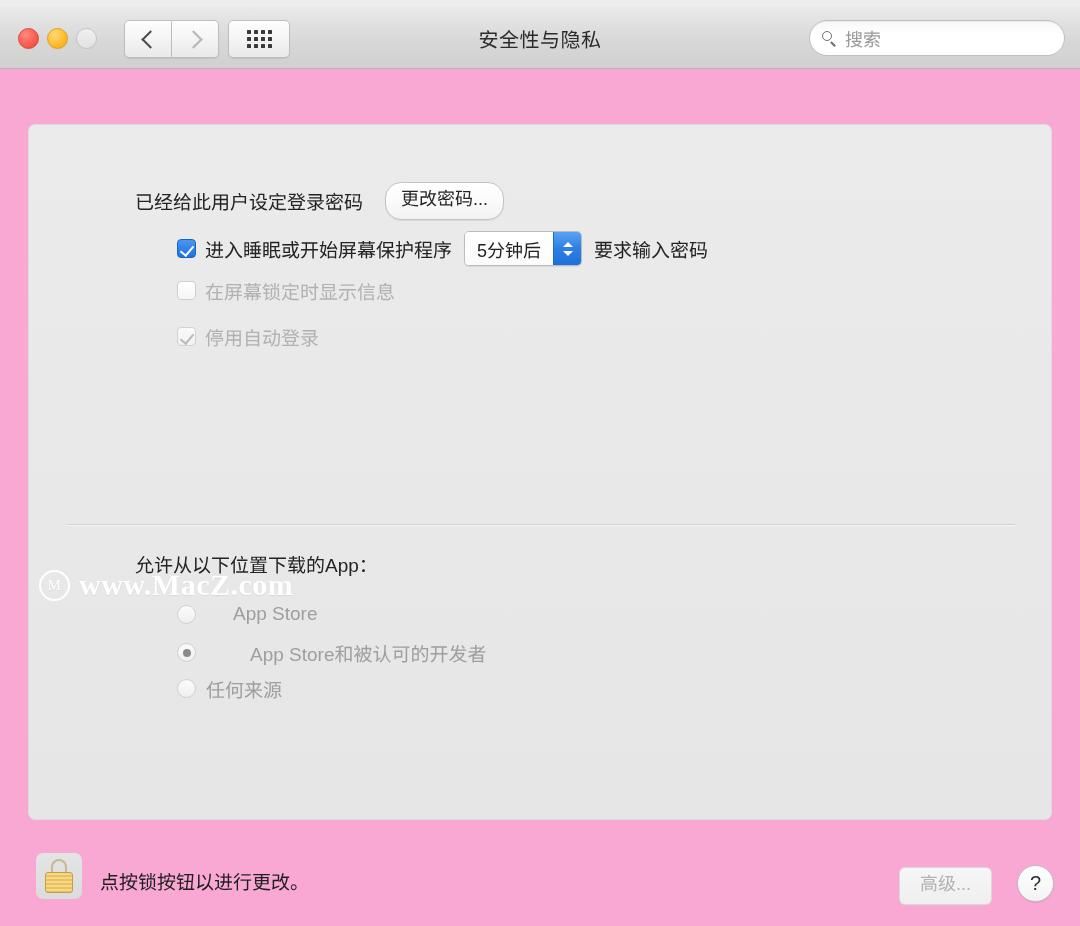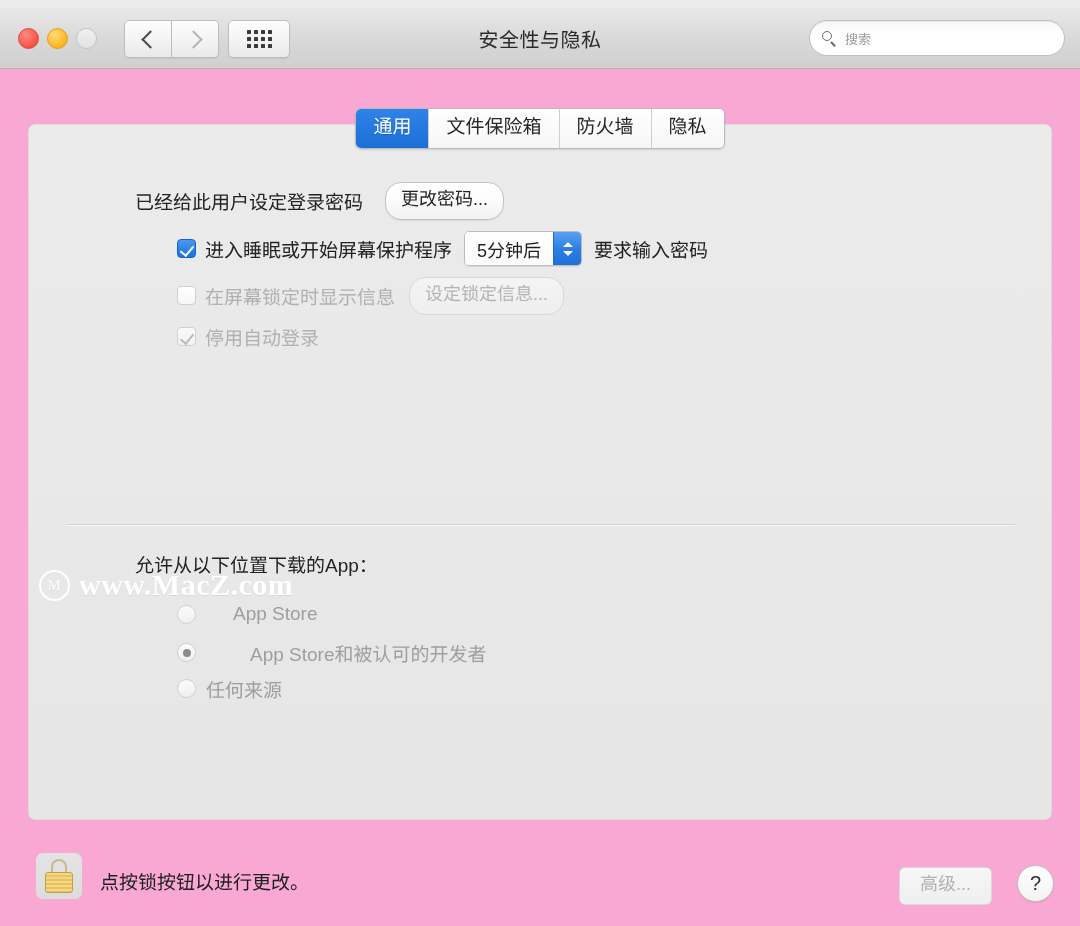--- a/index.html
+++ b/index.html
@@ -151,21 +151,21 @@
   .magnifier::after {
     content: "";
     position: absolute;
     left: 9px; top: 10px;
     width: 5.5px; height: 1.8px;
     background: #6d6d6d;
     transform: rotate(45deg);
     transform-origin: left center;
   }
   .search-placeholder {
-    font-size: 13px;
+    font-size: 18px;
     color: #9a9a9a;
   }
 
   
   .tabbar {
     position: absolute;
     left: 0; top: 101px;
     width: 1080px;
     display: flex;
     justify-content: center;
@@ -480,28 +480,20 @@
     </div>
 
     <div class="win-title">安全性与隐私</div>
 
     <div class="search-field">
       <span class="magnifier"></span>
       <span class="search-placeholder">搜索</span>
     </div>
   </div>
 
-  <div class="tabbar">
-    <div class="tabs">
-      <div class="tab active">通用</div>
-      <div class="tab">文件保险箱</div>
-      <div class="tab">防火墙</div>
-      <div class="tab">隐私</div>
-    </div>
-  </div>
 
   <div class="panel">
 
     <div class="row" style="left:106px; top:57px;">
       <span class="label-txt">已经给此用户设定登录密码</span>
       <span class="push-btn" style="margin-left:22px;">更改密码...</span>
     </div>
 
     <div class="row" style="left:148px; top:106px;align-items:center;">
       <span class="cbox on">
@@ -514,21 +506,20 @@
           <i class="arr up"></i>
           <i class="arr down"></i>
         </span>
       </span>
       <span class="label-txt">要求输入密码</span>
     </div>
 
     <div class="row" style="left:148px; top:152px;">
       <span class="cbox off"></span>
       <span class="label-txt dim">在屏幕锁定时显示信息</span>
-      <span class="push-btn disabled" style="margin-left:14px;">设定锁定信息...</span>
     </div>
 
     <div class="row" style="left:148px; top:198px;">
       <span class="cbox on-dim">
         <span class="tick"></span>
       </span>
       <span class="label-txt dim">停用自动登录</span>
     </div>
 
     <div class="watermark">

